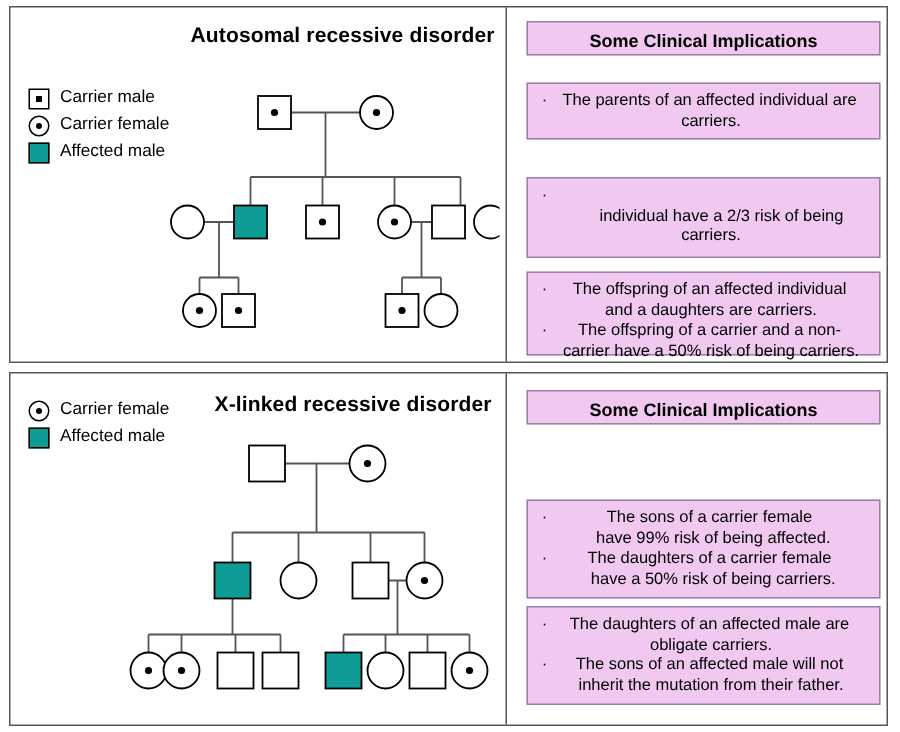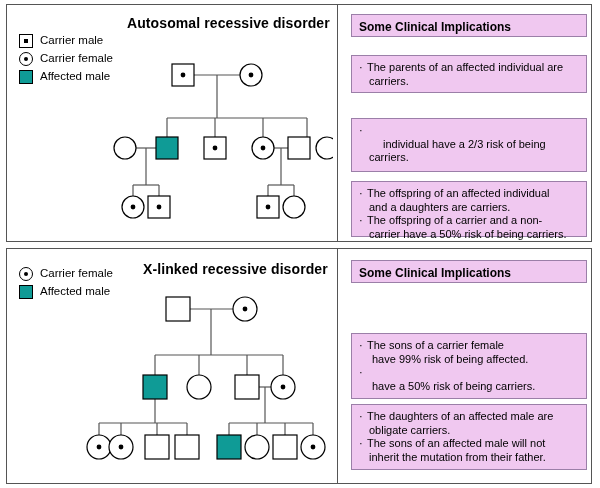--- a/index.html
+++ b/index.html
@@ -63,20 +63,21 @@
   }
   .sym-sq-affected{ border:1.3px solid #000; }
   .legend-label{ font-size:11.5px; white-space:nowrap; line-height:13px; }
 
   
   .imp-box{
     position:absolute;
     box-sizing:border-box;
     border:1.5px solid #9b7fa8;
     padding:5px 7px 5px 7px;
+    text-align:center;
   }
   .imp-head{
     font-size:12px;
     font-weight:bold;
     line-height:15px;
     white-space:nowrap;
   }
   .imp-item{
     font-size:11px;
     line-height:13.5px;
@@ -93,21 +94,21 @@
 </style>
 </head>
 <body>
 
 <div class="panel" id="panel-autosomal" style="border-color: rgb(85, 85, 85);">
 
   <div class="divider" style="left: 330px; background: rgb(85, 85, 85);"></div>
 
   <div class="ped-title" style="left:120px; top:10px;">Autosomal recessive disorder</div>
 
-  <div class="legend" style="left:12px; top:27px;">
+  <div class="legend" style="left:12px; top:52px;">
     <div class="legend-row">
       <span class="legend-sym sym-sq-carrier"></span>
       <span class="legend-label">Carrier male</span>
     </div>
     <div class="legend-row">
       <span class="legend-sym sym-ci-carrier"></span>
       <span class="legend-label">Carrier female</span>
     </div>
     <div class="legend-row">
       <span class="legend-sym sym-sq-affected" style="background: rgb(15, 155, 150);"></span>
@@ -272,21 +273,21 @@
     <div class="imp-item">
       <span class="imp-bullet">·</span>
       <span class="imp-text">
         <span>The sons of a carrier female</span><br>
         <span style="padding-left:5px;">have 99% risk of being affected.</span>
       </span>
     </div>
     <div class="imp-item">
       <span class="imp-bullet">·</span>
       <span class="imp-text">
-        <br>
+        <span>The daughters of a carrier female</span><br>
         <span style="padding-left:5px;">have a 50% risk of being carriers.</span>
       </span>
     </div>
   </div>
 
   <div class="imp-box" style="left: 344px; top: 155px; width: 236px; height: 66px; background: rgb(240, 200, 240); border-color: rgb(155, 127, 168);">
     <div class="imp-item">
       <span class="imp-bullet">·</span>
       <span class="imp-text">
         <span>The daughters of an affected male are</span><br>

